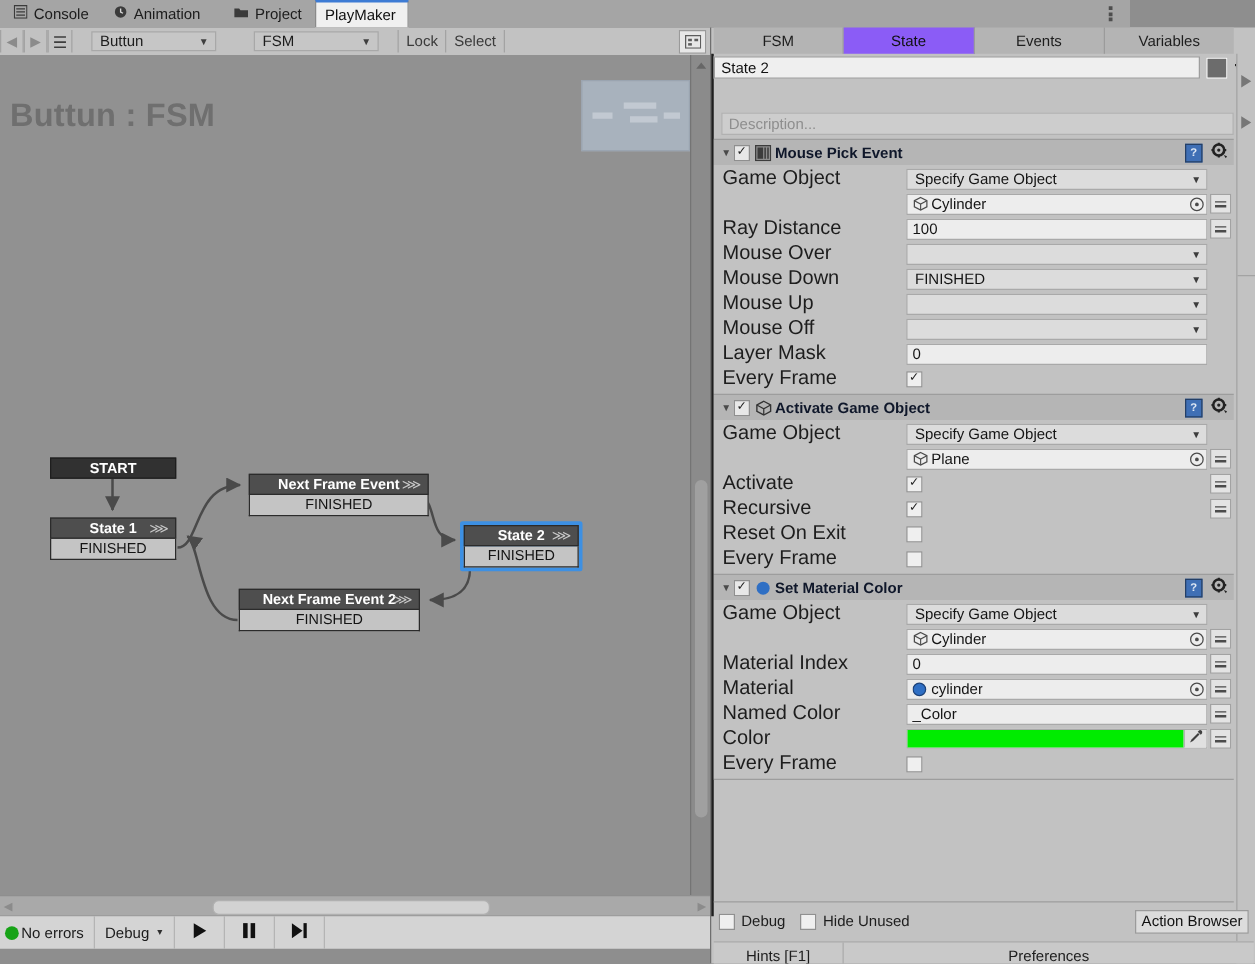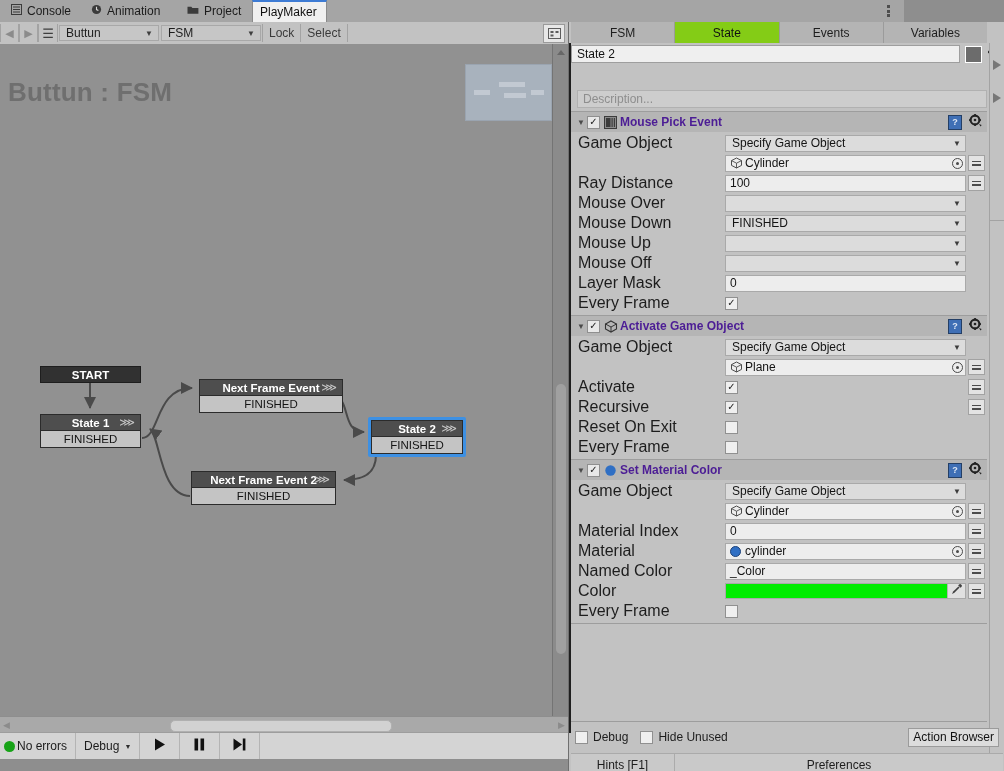--- a/index.html
+++ b/index.html
@@ -63,21 +63,21 @@
     border-left: 1px solid #a3a3a3; border-right: 1px solid #a3a3a3;
     color: #3a3a3a; box-sizing: border-box; padding: 0 6px;
     font-size: 12px;
   }
   .tb-arrow { width: 19px; color: #8b8b8b; font-size: 11px; }
   .tb-ham { width: 20px; font-size: 13px; color: #3e3e3e; }
   .tb-drop {
     height: 16px; background: #c6c6c6; border: 1px solid #a8a8a8;
     display: flex; align-items: center; justify-content: space-between;
     padding: 0 5px 0 6px; box-sizing: border-box; font-size: 12px;
-    color: #1d1d1d; margin: 0 1px;
+    color: #1d1d1d; margin: 0 15px;
   }
   .tb-drop .car { font-size: 8px; color: #3f3f3f; margin-left: 8px; }
   #tb-spacer { flex: 1; }
   #tb-right-btn {
     width: 20px; height: 17px; margin-right: 3px;
     background: #e7e7e7; border: 1px solid #9a9a9a;
     display: flex; align-items: center; justify-content: center;
   }
   #tb-right-btn svg { display: block; }
 
@@ -179,21 +179,21 @@
   #insp-tabs {
     position: absolute; left: 2px; top: 0; width: 416px; height: 21px;
     display: flex;
   }
   .itab {
     flex: 1; height: 21px; display: flex; align-items: center;
     justify-content: center; font-size: 12px; color: #1d1d1d;
     background: #b4b4b4; border-right: 1px solid #9b9b9b;
     box-sizing: border-box;
   }
-  .itab.active { background: #84cc16; color: #111; }
+  .itab.active { background: #8b5cf6; color: #111; }
 
   #state-name-row {
     position: absolute; left: 2px; top: 22px; width: 432px; height: 20px;
     display: flex; align-items: center;
   }
   #state-name-field {
     flex: 1; height: 18px; background: #efefef; border: 1px solid #9e9e9e;
     display: flex; align-items: center; padding: 0 5px;
     box-sizing: border-box; font-size: 12px; color: #111;
   }
@@ -222,21 +222,21 @@
   .act-fold {
     width: 12px; font-size: 8px; color: #4a4a4a; text-align: center;
   }
   .act-enable {
     width: 13px; height: 13px; background: #e8e8e8; border: 1px solid #8f8f8f;
     display: flex; align-items: center; justify-content: center;
     font-size: 10px; color: #222; box-sizing: border-box; margin-right: 3px;
     line-height: 1;
   }
   .act-icon { width: 15px; display: flex; align-items: center; justify-content: center; margin-right: 2px; }
-  .act-title { font-size: 12px; font-weight: bold; color: #4c1d95; }
+  .act-title { font-size: 12px; font-weight: bold; color: #0f172a; }
   .act-head-right { position: absolute; right: 3px; top: 2px; display: flex; align-items: center; }
   .book-icon {
     width: 14px; height: 15px; background: #3f6fb5; border: 1px solid #243f66;
     display: flex; align-items: center; justify-content: center;
     color: #dfe8f5; font-size: 9px; font-weight: bold; box-sizing: border-box;
     margin-right: 4px; line-height: 1;
   }
 
   .act-body { background: #c2c2c2; padding: 1px 0 2px 0; }
   .field {

